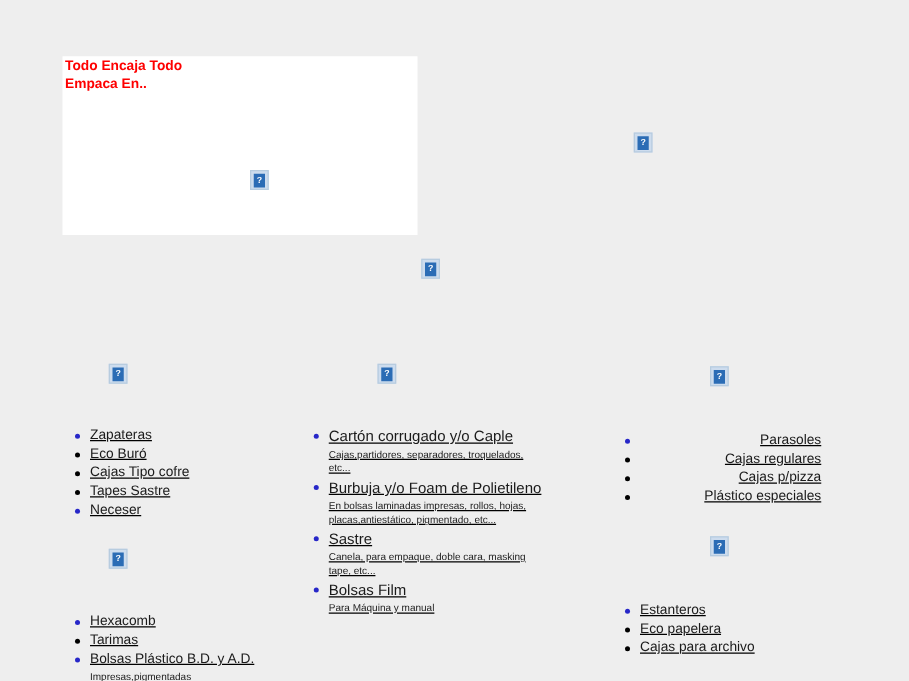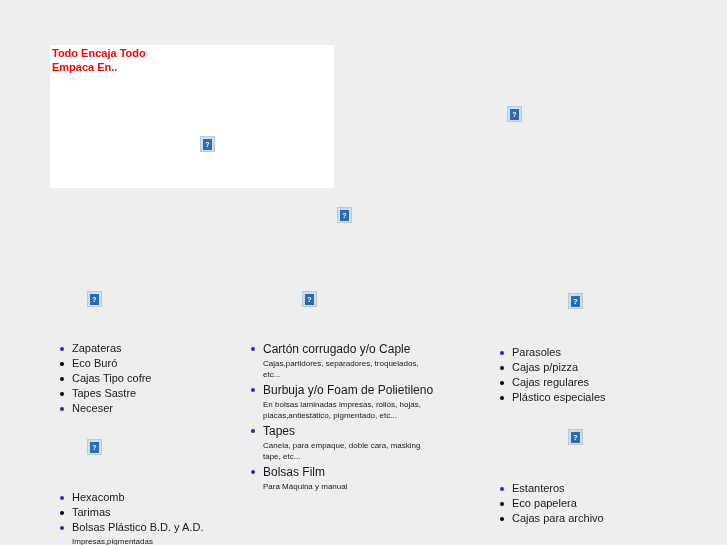--- a/index.html
+++ b/index.html
@@ -78,20 +78,21 @@
   .img-e { left: 568px; top: 293px; }
   .img-f { left: 87px;  top: 439px; }
   .img-g { left: 568px; top: 429px; }
 
   
   .prod-list {
     position: absolute;
     margin: 0;
     padding: 0;
     list-style: none;
+    text-decoration: underline;
   }
   .prod-list li {
     position: relative;
     padding-left: 15px;
     margin: 0 0 0 0;
   }
   .prod-list li .bullet {
     position: absolute;
     left: 3px;
     top: 6px;
@@ -115,21 +116,21 @@
     display: block;
     font-size: 8px;
     line-height: 11px;
     color: #1a1a1a;
     padding-top: 1px;
     padding-bottom: 2px;
   }
 
   .list-left-top    { left: 57px;  top: 341px; width: 160px; }
   .list-center      { left: 248px; top: 341px; width: 190px; }
-  .list-right-top   { left: 497px; top: 345px; width: 160px; }
+  .list-right-top   { left: 497px; top: 345px; width: 160px; text-align: right; }
   .list-right-bottom{ left: 497px; top: 481px; width: 160px; }
   .list-left-bottom { left: 57px;  top: 490px; width: 170px; }
 </style>
 </head>
 <body>
 
 <div class="page">
 
   <div class="hero-panel">
     <div class="hero-title">Todo Encaja Todo Empaca En..</div>
@@ -188,41 +189,41 @@
         <span class="title lg">Cartón corrugado y/o Caple</span>
         <span class="desc">Cajas,partidores, separadores, troquelados, etc...</span>
       </li>
       <li class="blue">
         <span class="bullet"></span>
         <span class="title lg">Burbuja y/o Foam de Polietileno</span>
         <span class="desc">En bolsas laminadas impresas, rollos, hojas, placas,antiestático, pigmentado, etc...</span>
       </li>
       <li class="blue">
         <span class="bullet"></span>
-        <span class="title lg">Tapes</span>
+        <span class="title lg">Sastre</span>
         <span class="desc">Canela, para empaque, doble cara, masking tape, etc...</span>
       </li>
       <li class="blue">
         <span class="bullet"></span>
         <span class="title lg">Bolsas Film</span>
         <span class="desc">Para Máquina y manual</span>
       </li>
     </ul>
   <ul class="prod-list list-right-top">
       <li class="blue">
         <span class="bullet"></span>
         <span class="title">Parasoles</span>
       </li>
       <li>
         <span class="bullet"></span>
+        <span class="title">Cajas regulares</span>
+      </li>
+      <li>
+        <span class="bullet"></span>
         <span class="title">Cajas p/pizza</span>
-      </li>
-      <li>
-        <span class="bullet"></span>
-        <span class="title">Cajas regulares</span>
       </li>
       <li>
         <span class="bullet"></span>
         <span class="title">Plástico especiales</span>
       </li>
     </ul>
   <ul class="prod-list list-right-bottom">
       <li class="blue">
         <span class="bullet"></span>
         <span class="title">Estanteros</span>

